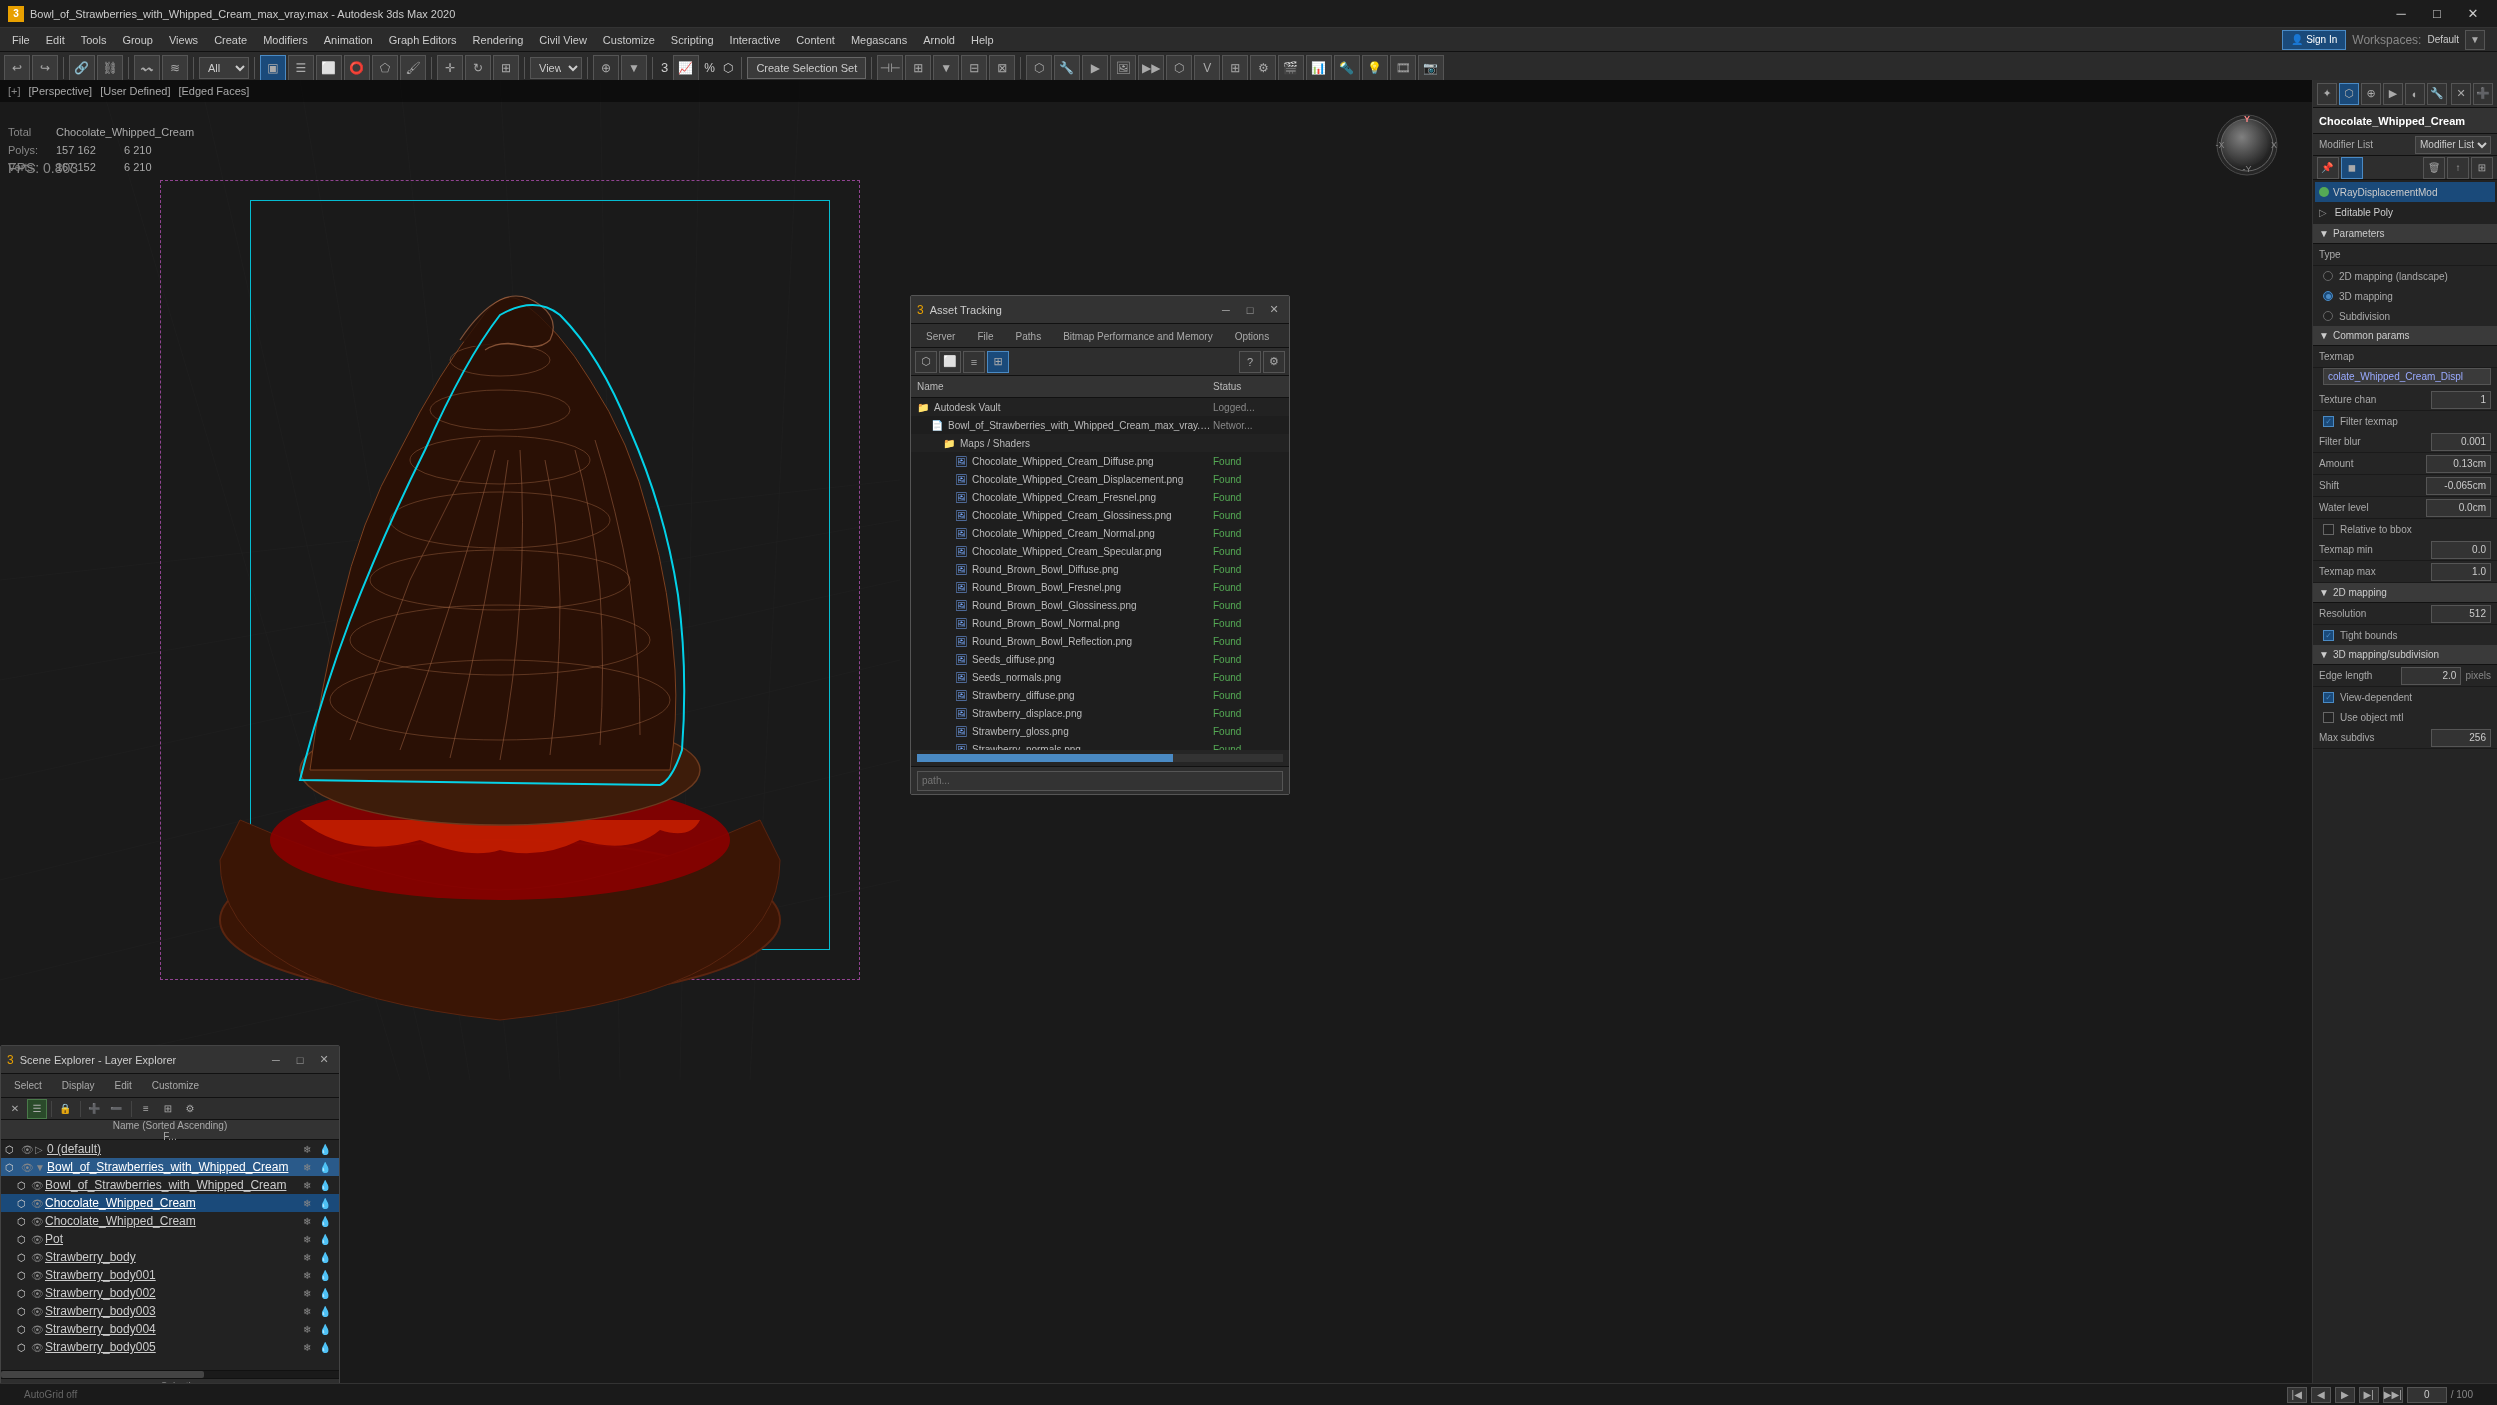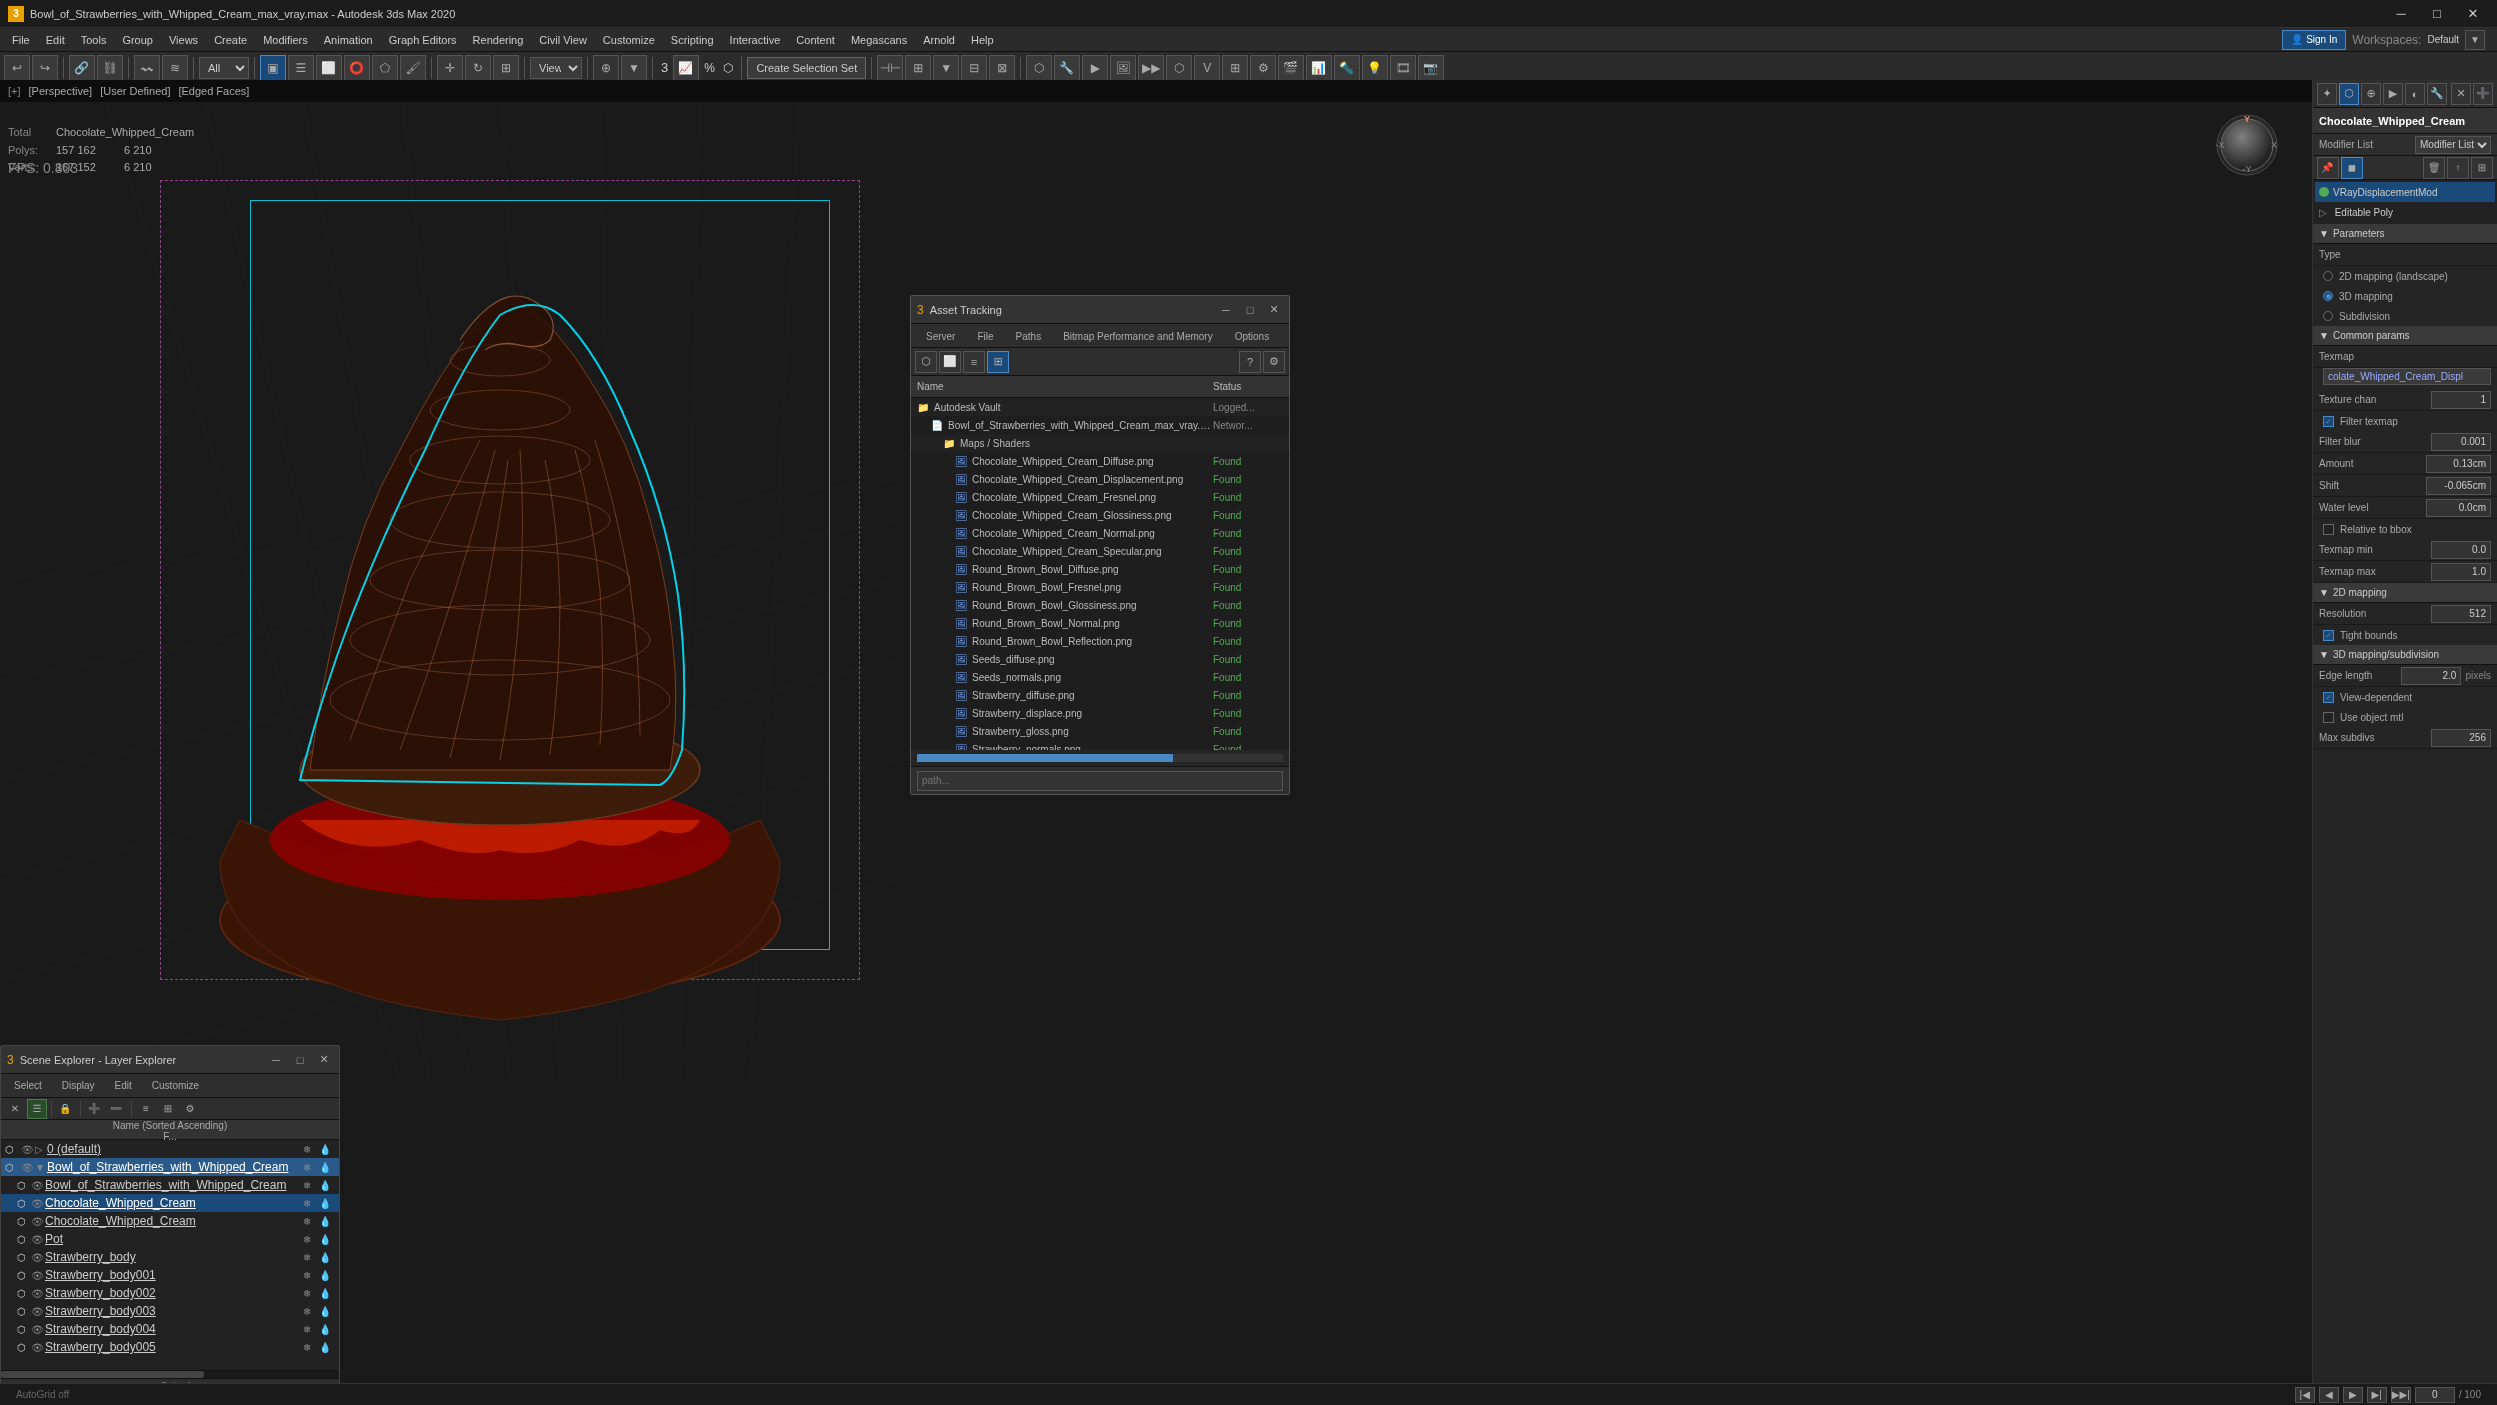--- a/index.html
+++ b/index.html
@@ -1335,21 +1335,21 @@
 
   <div class="asset-progress-bar">
     <div class="asset-progress-fill" style="width:70%;"></div>
   </div>
 
   <div class="asset-footer">
     <input class="asset-path-input" type="text" value="" placeholder="path..." style="">
   </div>
 </div>
 
-<div style="position:absolute;bottom:0;left:0;right:0;height:22px;background:#1a1a1a;border-top:1px solid #333;display:flex;align-items:center;padding:0 16px;gap:8px;z-index:30;">
+<div style="position:absolute;bottom:0;left:0;right:0;height:22px;background:#1a1a1a;border-top:1px solid #333;display:flex;align-items:center;padding:0 24px;gap:8px;z-index:30;">
   <span style="font-size:10px;color:#666;">AutoGrid off</span>
   <div style="flex:1;"></div>
 
   <div style="display:flex;align-items:center;gap:4px;">
     <button style="width:20px;height:16px;background:#333;border:1px solid #555;color:#aaa;font-size:10px;cursor:pointer;">|◀</button>
     <button style="width:20px;height:16px;background:#333;border:1px solid #555;color:#aaa;font-size:10px;cursor:pointer;">◀</button>
     <button style="width:20px;height:16px;background:#333;border:1px solid #555;color:#aaa;font-size:10px;cursor:pointer;">▶</button>
     <button style="width:20px;height:16px;background:#333;border:1px solid #555;color:#aaa;font-size:10px;cursor:pointer;">▶|</button>
     <button style="width:20px;height:16px;background:#333;border:1px solid #555;color:#aaa;font-size:10px;cursor:pointer;">▶▶|</button>
     <input style="width: 40px; height: 16px; background: rgb(51, 51, 51); border: 1px solid rgb(85, 85, 85); color: rgb(204, 204, 204); font-size: 10px; text-align: center;" type="text" value="0">

